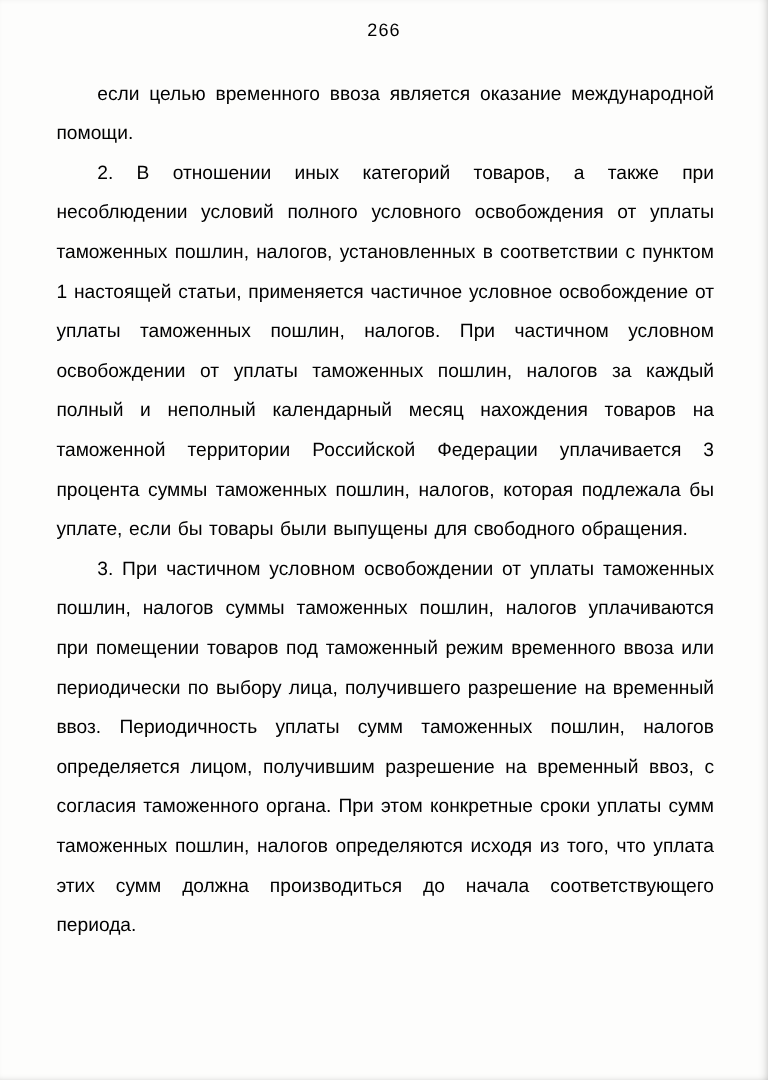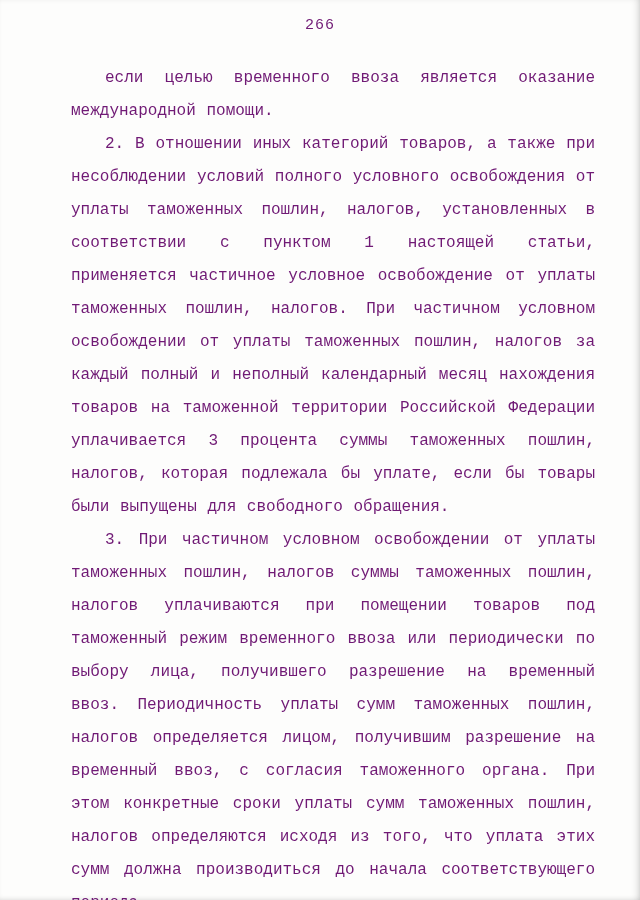--- a/index.html
+++ b/index.html
@@ -9,31 +9,31 @@
   }
   .scan-page {
     position: relative;
     width: 640px;
     height: 900px;
     margin: 0 auto;
     background: #fdfdfc;
     overflow: hidden;
     box-shadow: inset -5px 0 8px -5px rgba(0,0,0,0.25),
                 inset 0 -3px 6px -4px rgba(0,0,0,0.15);
-    font-family: Liberation Mono, monospace;
-    color: #701a75;
+    font-family: Liberation Sans, sans-serif;
+    color: #000000;
   }
   .page-number {
     margin-top: 17px;
     text-align: center;
     font-size: 15px;
     letter-spacing: 1px;
   }
   .page-body {
-    margin: 28px 45px 0 71px;
+    margin: 28px 45px 0 47px;
     font-size: 16px;
     line-height: 33px;
     text-align: justify;
     word-spacing: 1px;
   }
   .page-body p {
     margin: 0;
     padding: 0;
     text-indent: 34px;
   }

